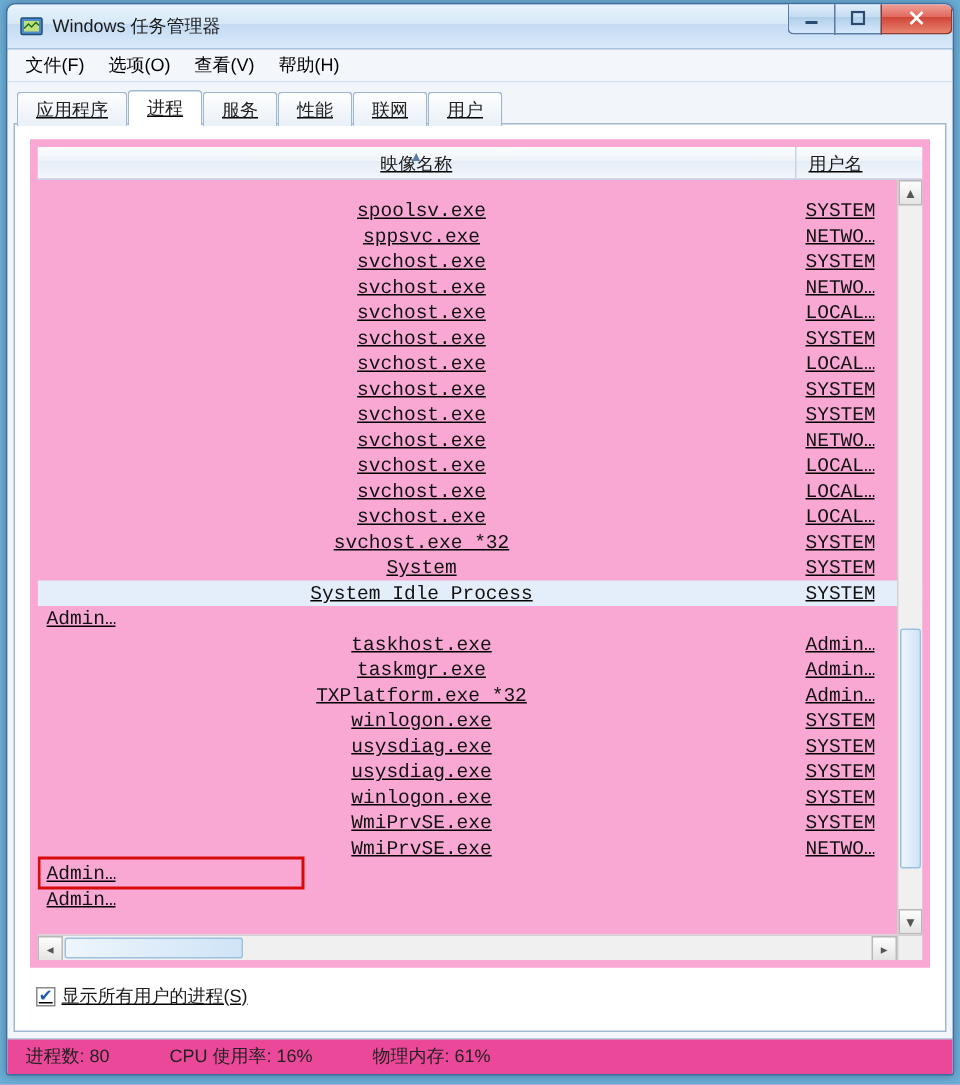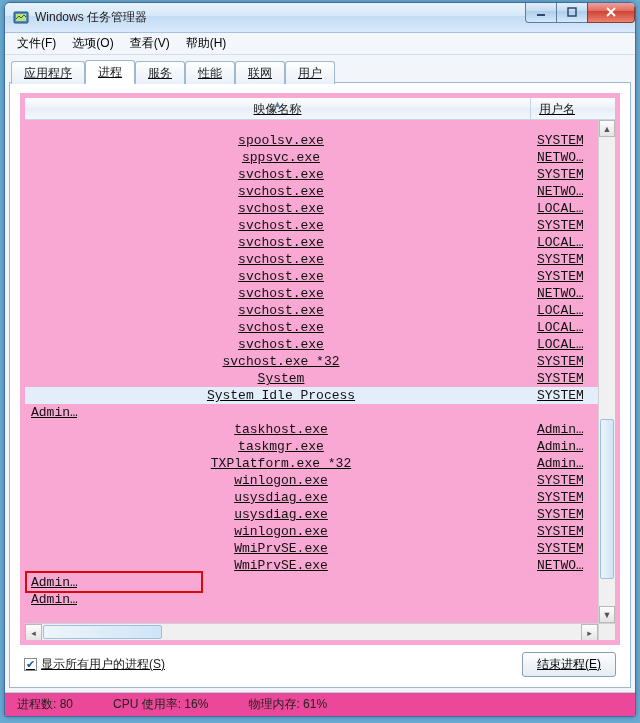--- a/index.html
+++ b/index.html
@@ -430,21 +430,20 @@
           <div class="sbtn" style="width:17px">▸</div>
         </div>
         <div class="scorner"></div>
       </div>
 
       <div class="panel-bottom">
         <label class="chk">
           <span class="box">✔</span>
           <span>显示所有用户的进程(S)</span>
         </label>
-        <button class="btn">结束进程(E)</button>
       </div>
     </div>
   </div>
 
   <div class="statusbar">
     <div class="cell">进程数: 80</div>
     <div class="cell">CPU 使用率: 16%</div>
     <div class="cell">物理内存: 61%</div>
   </div>
 </div>

